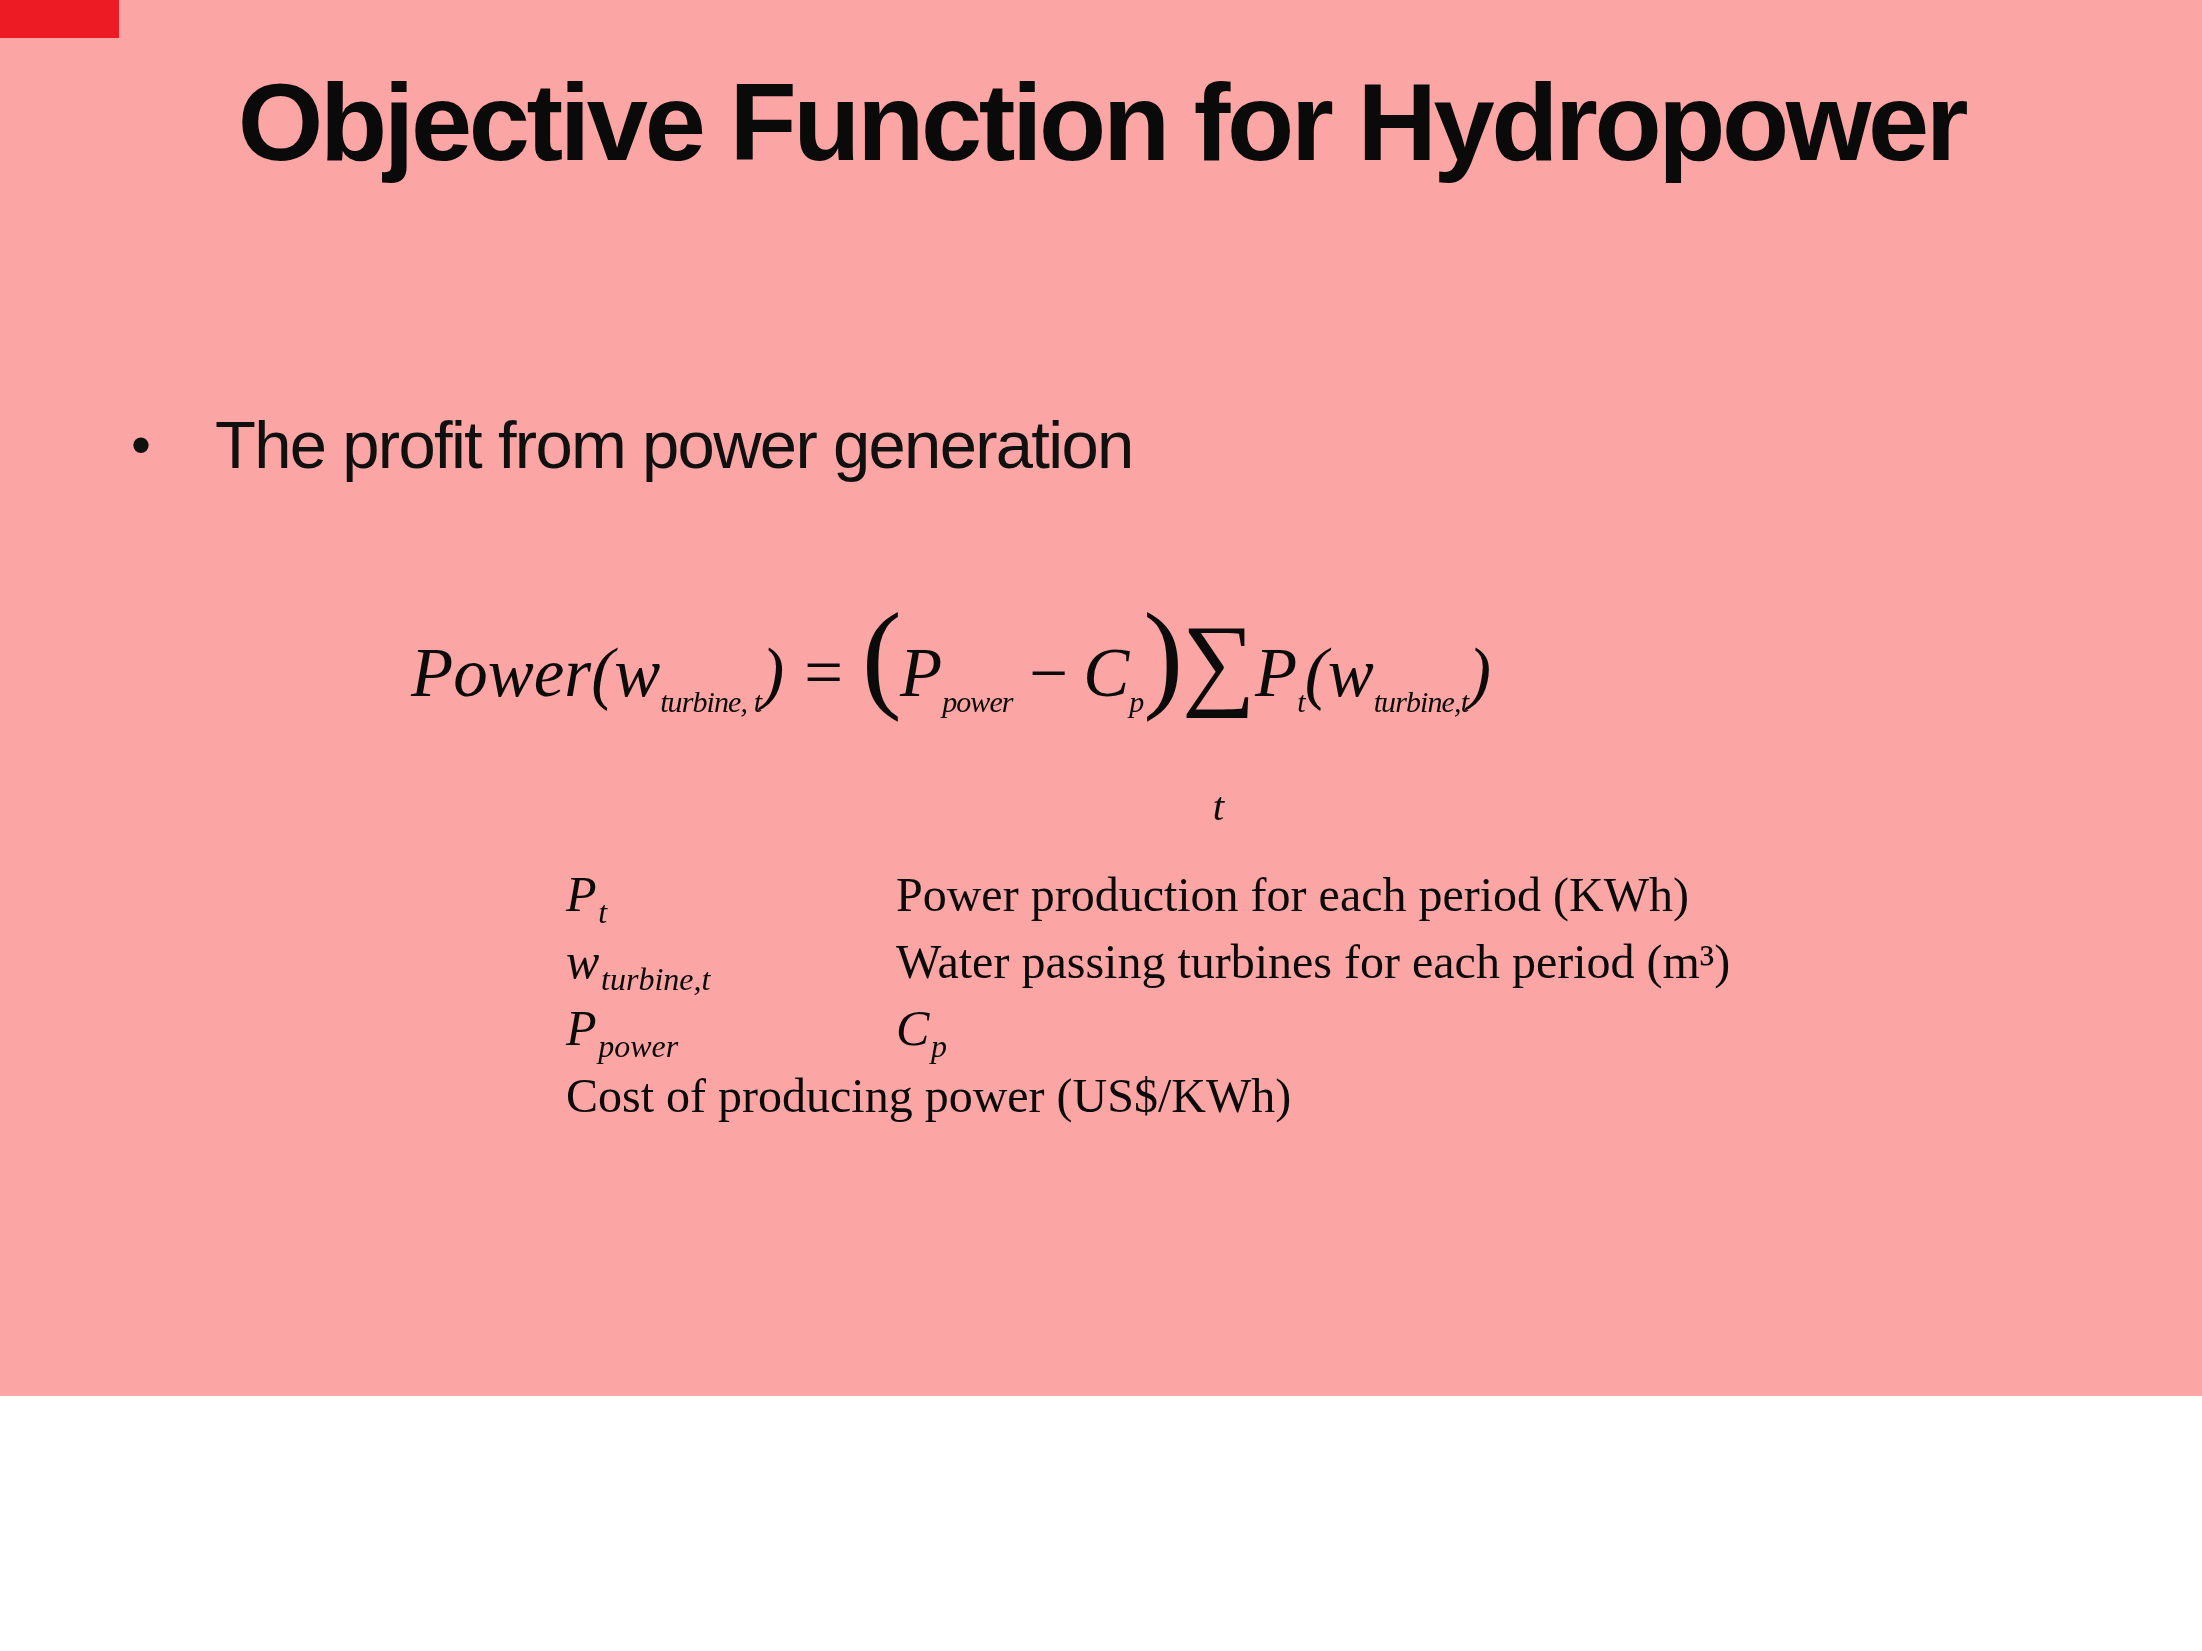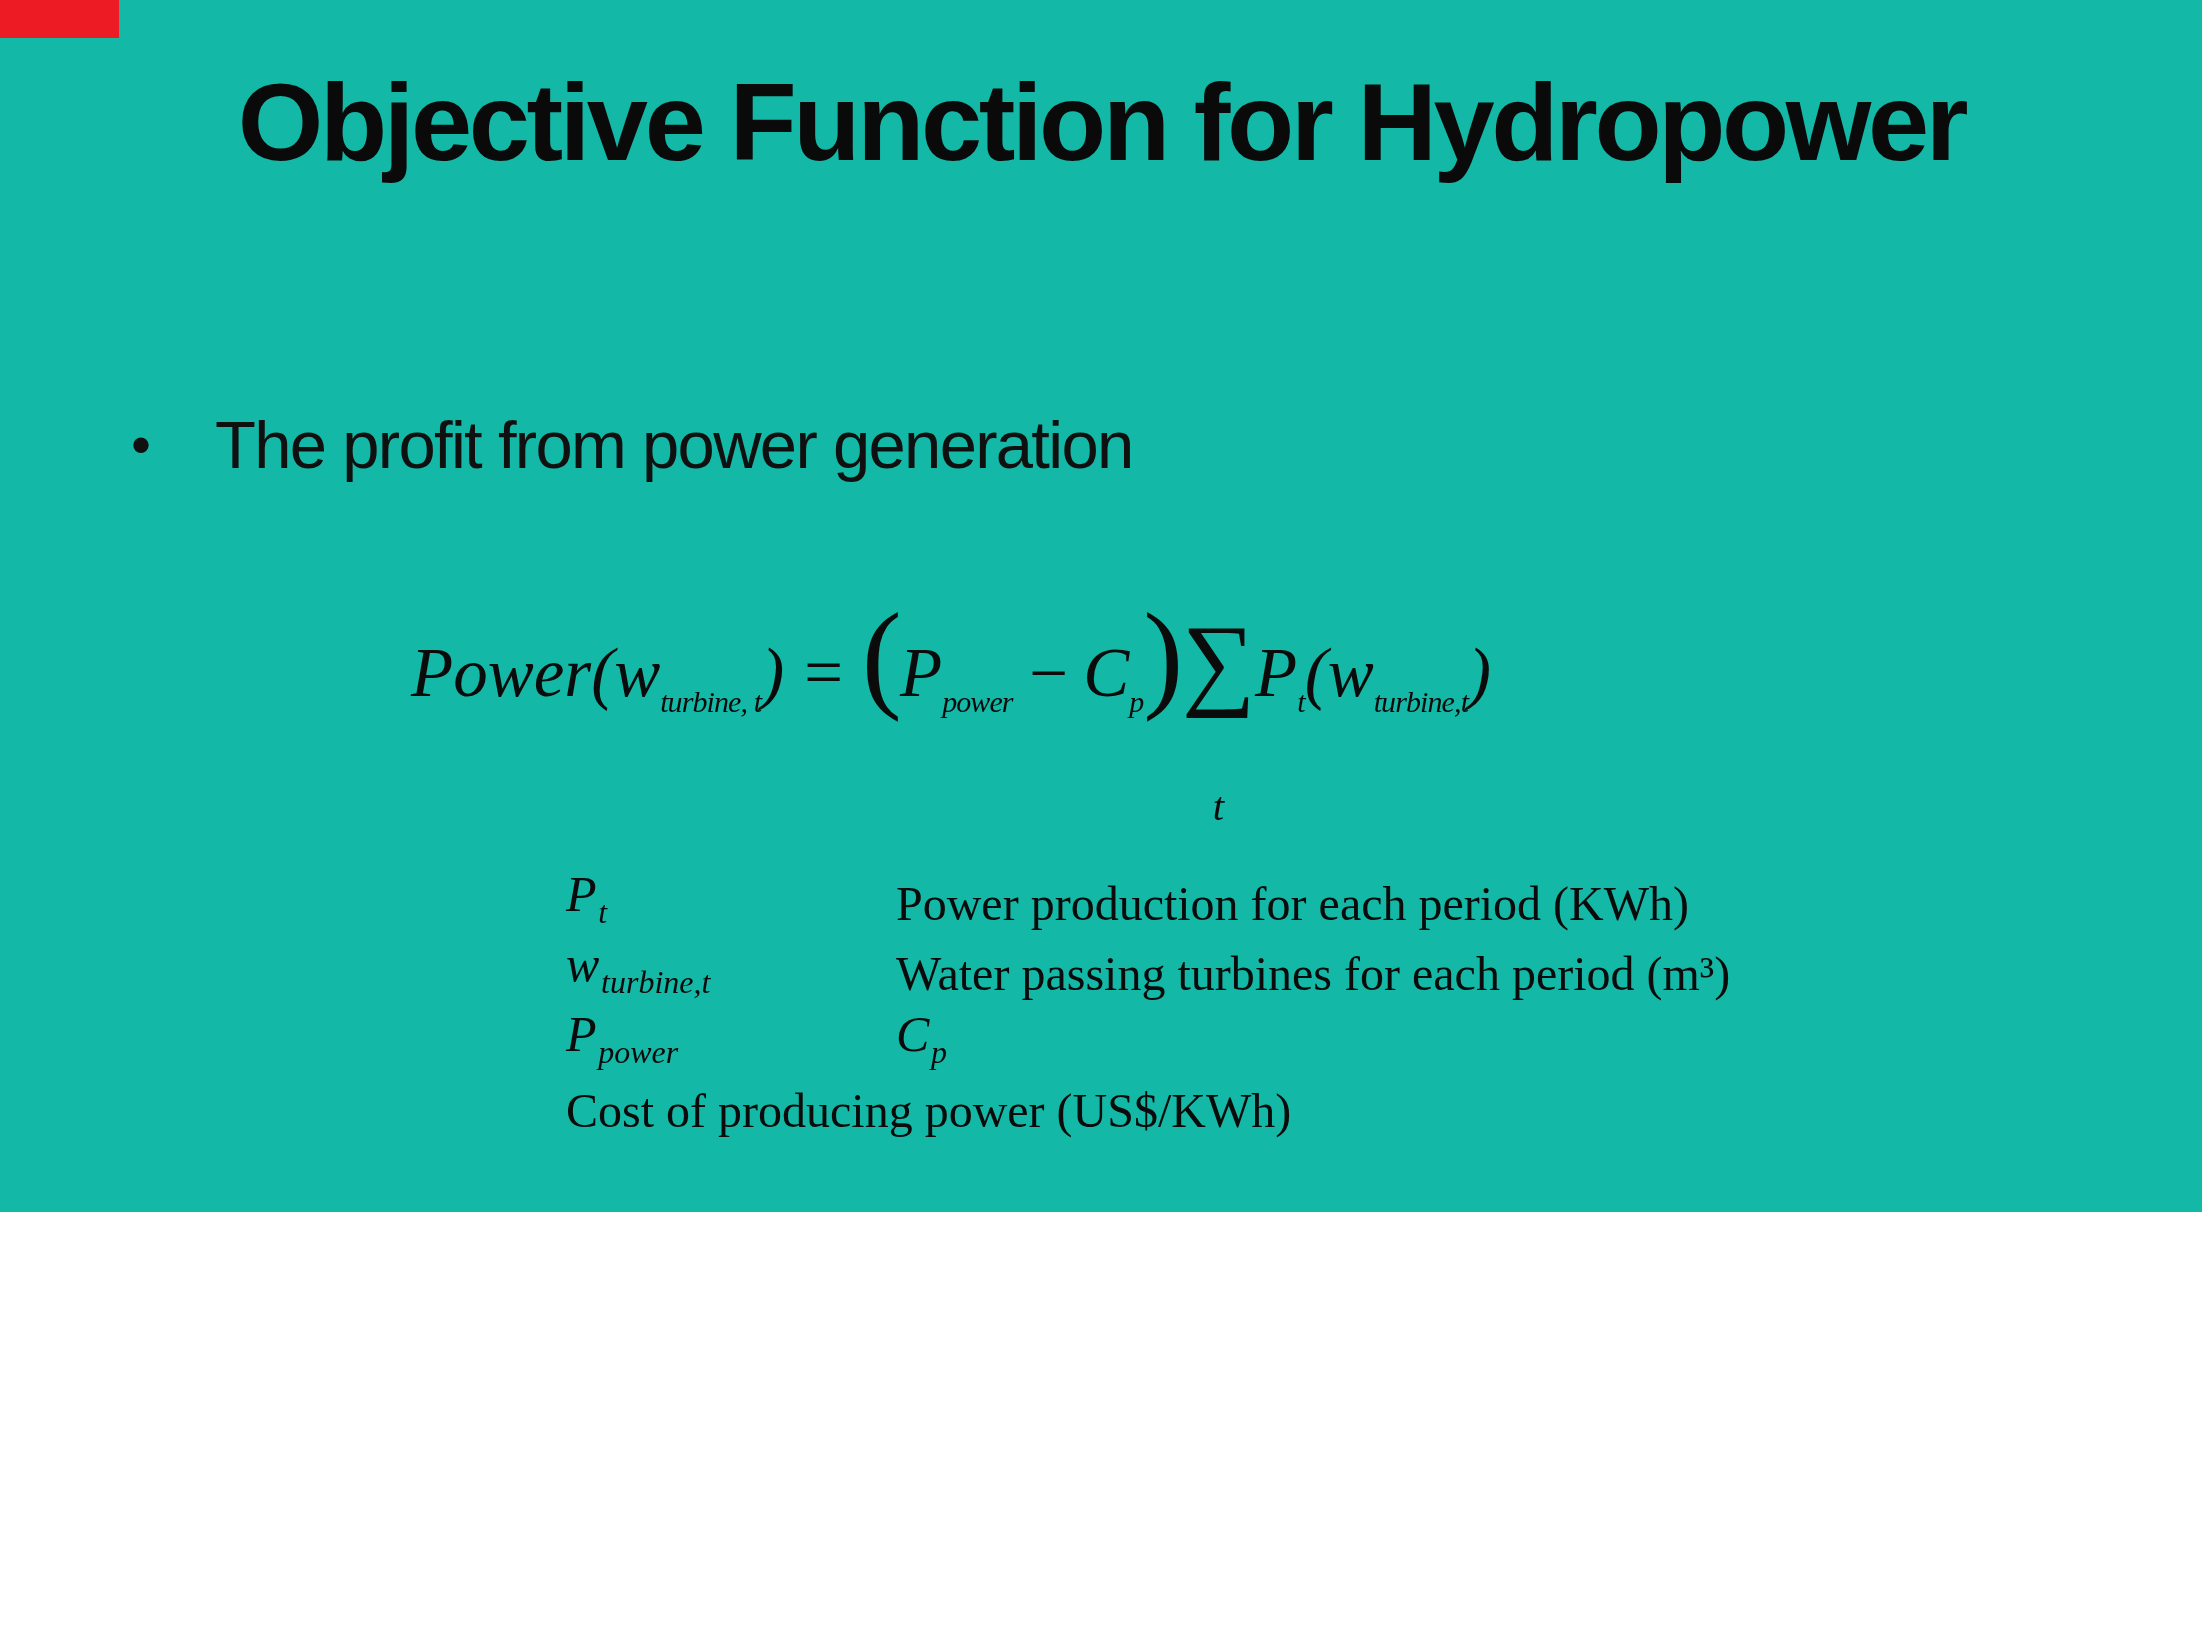--- a/index.html
+++ b/index.html
@@ -1,19 +1,19 @@
 <!DOCTYPE html>
 <html style="font-size:13.8px"><head>
 <meta charset="utf-8">
 <style>
   html,body{margin:0;padding:0;background:#ffffff;}
   .slide{
     position:relative;
-    width:2203px;height:1212px;
-    background:#14b8a6;
+    width:2203px;height:1396px;
+    background:#fca5a5;
     color:#0b0b0b;
     overflow:hidden;
     font-family:"Liberation Sans",sans-serif;
   }
   .red-badge{
     position:absolute;left:0;top:0;
     width:119px;height:38px;
     background:#ed1c24;
   }
   .title{
@@ -85,21 +85,21 @@
   .var-sym{
     font-style:italic;
     font-size:50px;
     white-space:nowrap;
   }
   .v-sub{
     font-size:32px;
     position:relative;top:12px;
     margin-left:1.7px;
   }
-  .var-desc{white-space:nowrap;margin-top:9px;}
+  .var-desc{white-space:nowrap;}
 </style>
 </head>
 <body>
 
 <div class="slide">
 
   <div class="red-badge"></div>
 
   <h1 class="title">
     <span class="title-line">Objective Function for Hydropower</span>

